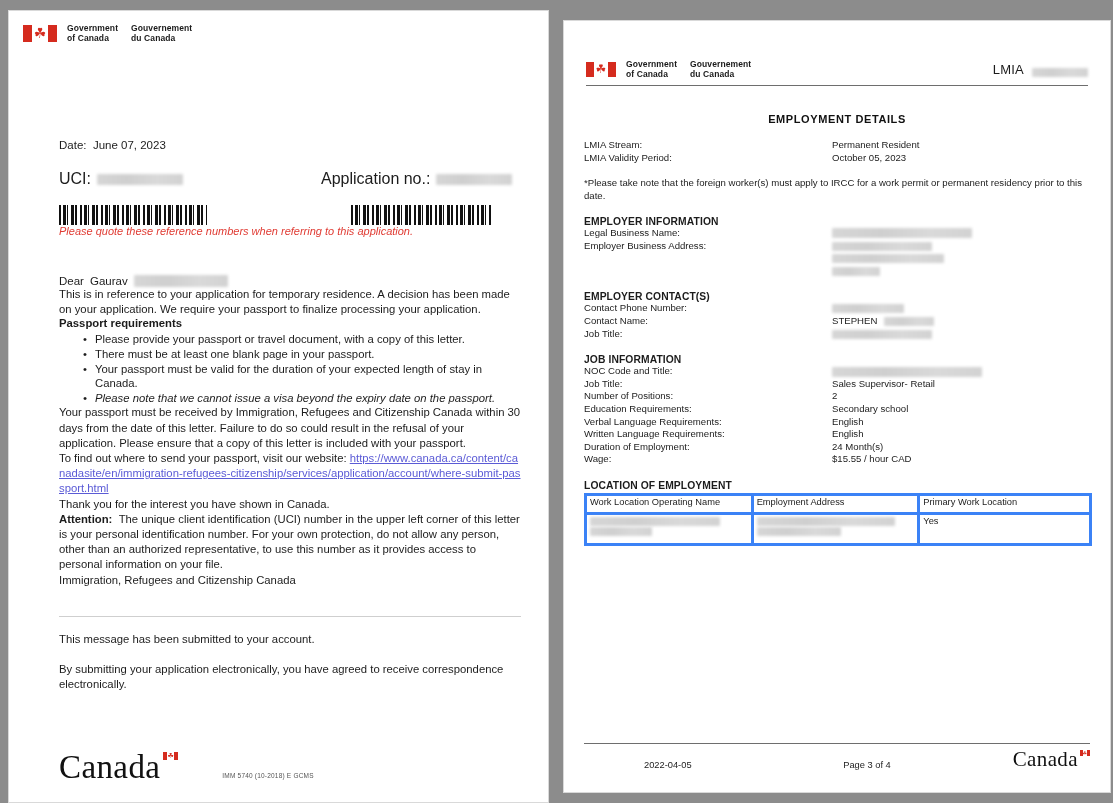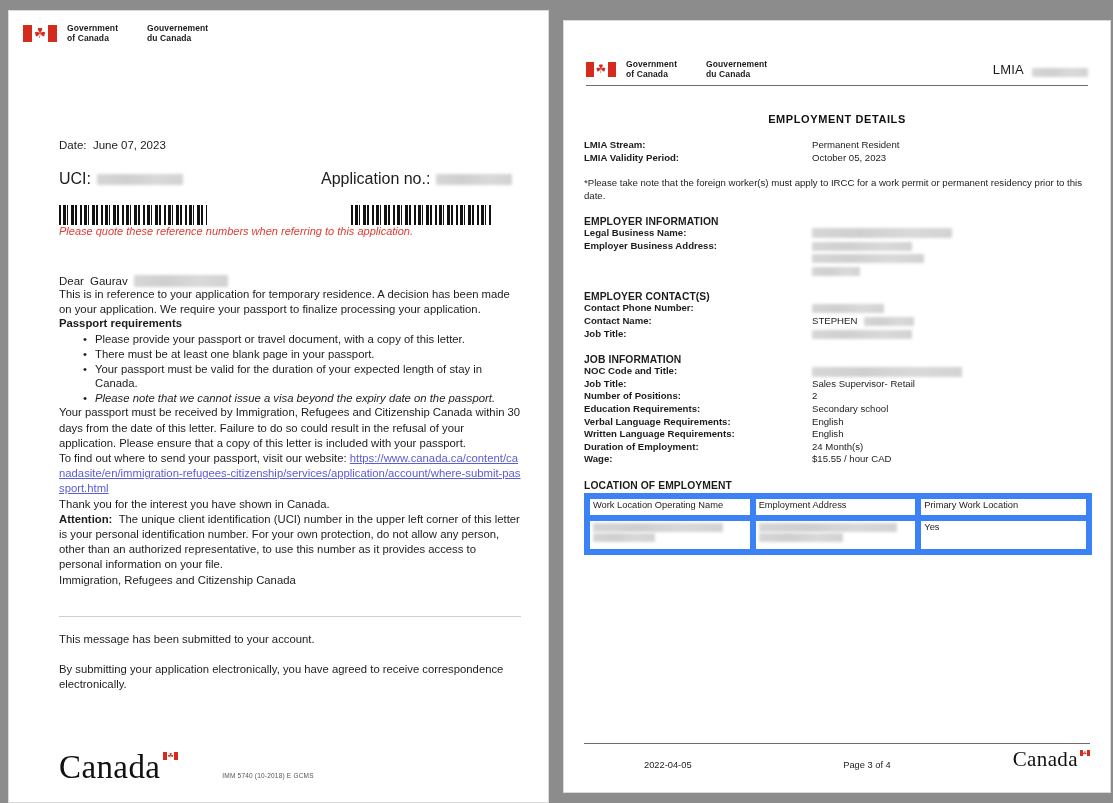--- a/index.html
+++ b/index.html
@@ -37,21 +37,21 @@
   }
   .flag .bar{position:absolute;top:0;bottom:0;width:26%;background:#d52b1e;}
   .flag .bar.l{left:0;}
   .flag .bar.r{right:0;}
   .flag .leaf{
     position:absolute;left:50%;top:50%;
     transform:translate(-50%,-50%);
     color:#d52b1e;line-height:1;
     font-family:"DejaVu Sans",sans-serif;
   }
-  .sig-words{display:flex;gap:29px;margin-left:10px;}
+  .sig-words{display:flex;gap:13px;margin-left:10px;}
   .sig-words .col{
     font-size:8.5px;line-height:10px;color:#1a1a1a;font-weight:700;
     letter-spacing:.1px;white-space:nowrap;
   }
 
   
   #page-left .hdr{position:absolute;left:14px;top:12px;}
   #page-left .hdr .flag{width:34px;height:17px;}
   #page-left .hdr .flag .leaf{font-size:14px;}
 
@@ -130,31 +130,31 @@
   #page-right .rhdr .flag .leaf{font-size:12px;}
   .lmia-box{display:flex;align-items:flex-end;font-size:13px;color:#1c1c1c;}
   .lmia-box .lbl{margin-right:8px;letter-spacing:.2px;}
 
   .rp-title{
     position:absolute;left:0;right:0;top:92px;text-align:center;
     font-size:11px;font-weight:700;letter-spacing:.6px;color:#111;
   }
   #page-right .content{position:absolute;left:20px;top:118px;right:18px;color:#1c1c1c;}
   .fld{display:flex;font-size:9.6px;line-height:12.6px;}
-  .fld .k{width:228px;flex:none;font-weight:bold;}
+  .fld .k{width:248px;flex:none;}
   .fld .v{flex:1;}
   .note{font-size:9.6px;line-height:12.4px;margin-top:13px;}
   .sect{font-size:10.3px;font-weight:700;margin-top:14px;letter-spacing:.1px;}
 
   table.loc{
     border-collapse:collapse;width:100%;margin-top:2px;
     table-layout:fixed;
   }
   table.loc th,table.loc td{
-    border:6px solid #3b82f6;font-size:9.3px;font-weight:400;text-align:left;
+    border:3px solid #3b82f6;font-size:9.3px;font-weight:400;text-align:left;
     padding:1px 3px;vertical-align:top;height:14px;
   }
   table.loc td{height:26px;}
   table.loc th{background:#fff;}
 
   .rp-footline{
     position:absolute;left:20px;right:20px;bottom:48px;border-top:1.3px solid #6e6e6e;
   }
   .rp-footer{
     position:absolute;left:32px;right:20px;bottom:22px;

